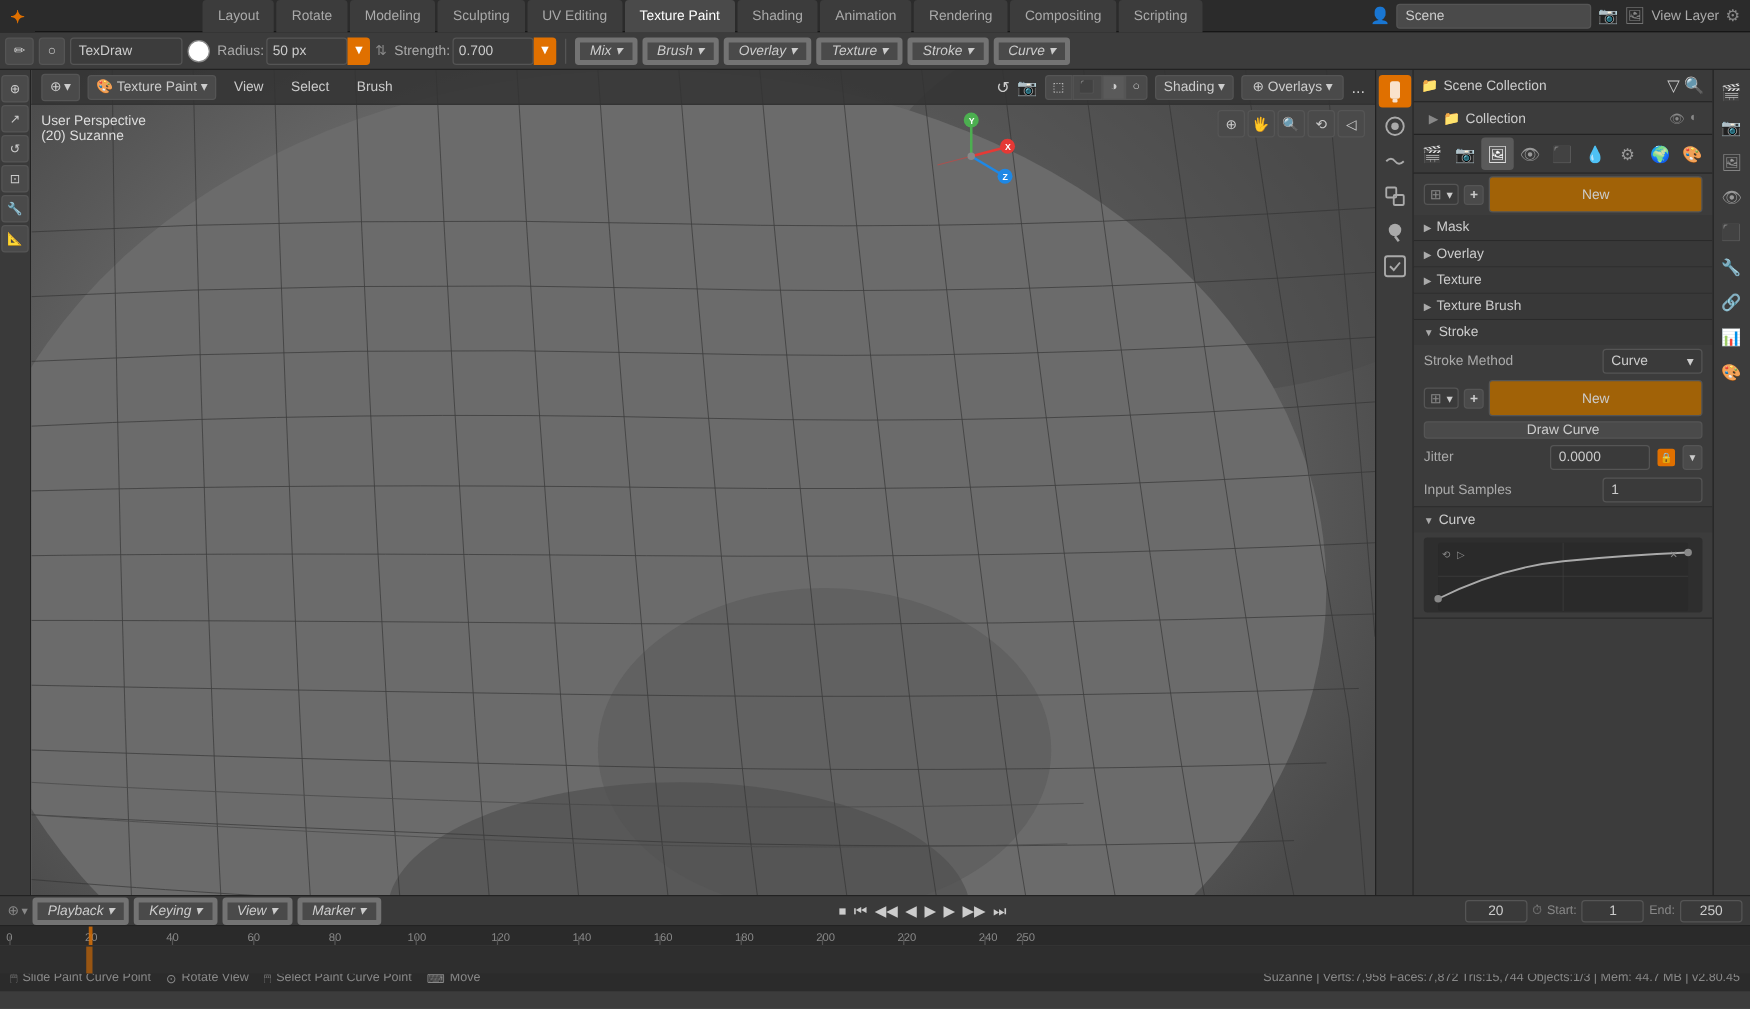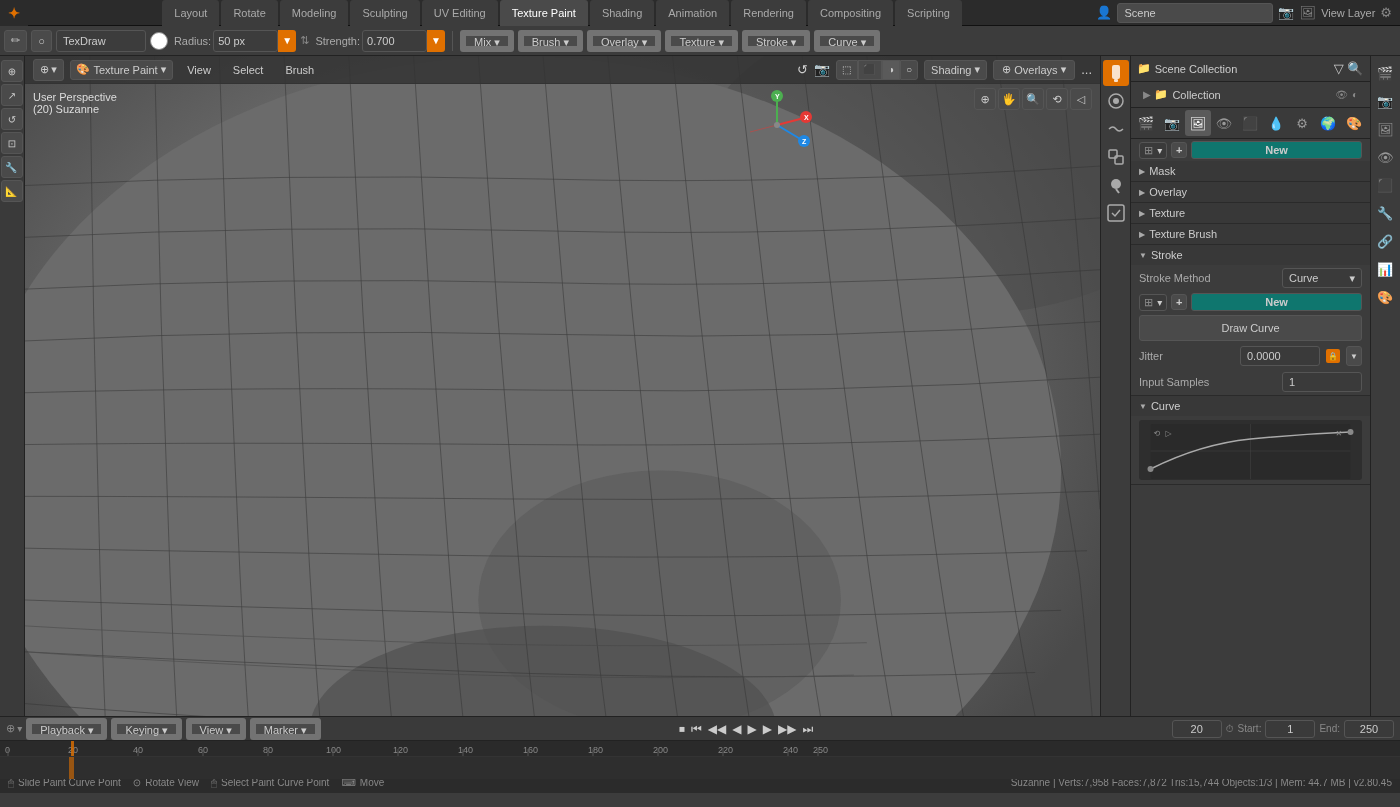--- a/index.html
+++ b/index.html
@@ -76,24 +76,24 @@
       color: #ccc; padding: 0 4px; height: 22px;
       width: 65px; font-size: 11px; border-radius: 3px;
       display: flex; align-items: center; cursor: pointer;
     }
     .orange-arrow {
       background: #e07000; width: 18px; height: 22px;
       display: flex; align-items: center; justify-content: center;
       border-radius: 0 3px 3px 0; cursor: pointer; color: #fff; font-size: 10px;
     }
     .dropdown-btn {
-      background: #4a4a4a; border: 6px solid #737373;
+      background: #4a4a4a; border: 4px solid #737373;
       color: #ccc; padding: 0 8px; height: 22px;
       cursor: pointer; border-radius: 3px;
-      display: flex; align-items: flex-start; gap: 3px; font-size: 11px;
+      display: flex; align-items: center; gap: 3px; font-size: 11px; font-style: italic;
     }
     .field-label { color: #aaa; font-size: 11px; padding: 0 2px; }
     .input-group { display: flex; align-items: center; }
     .separator { width: 1px; height: 20px; background: #555; margin: 0 3px; }
 
     
     .viewport-area {
       display: flex;
       height: calc(807px - 26px - 30px - 30px - 30px);
     }
@@ -202,21 +202,21 @@
     }
     .prop-checkbox {
       width: 12px; height: 12px; border: 1px solid #666;
       border-radius: 2px; background: #3a3a3a;
     }
     .prop-checkbox.checked { background: #5b9adb; border-color: #5b9adb; }
     .prop-checkbox.checked::after { content: '✓'; font-size: 8px; color: #fff; display: block; text-align: center; }
     .full-btn {
       width: 100%; margin: 2px 8px; 
       background: #4a4a4a; border: 1px solid #555;
-      color: #ccc; padding: 3px 8px; height: 26px;
+      color: #ccc; padding: 3px 8px; height: 14px;
       cursor: pointer; border-radius: 3px; font-size: 11px;
       display: flex; align-items: center; justify-content: center;
     }
     .lock-icon {
       width: 14px; height: 14px;
       background: #e07000; border-radius: 2px;
       display: flex; align-items: center; justify-content: center;
       font-size: 8px; color: #fff;
     }
     .small-arrow-btn {
@@ -333,24 +333,24 @@
       padding: 2px 8px;
     }
     .add-btn {
       width: 16px; height: 16px;
       background: #4a4a4a; border: 1px solid #555;
       cursor: pointer; border-radius: 3px;
       display: flex; align-items: center; justify-content: center;
       font-size: 11px; color: #ccc; font-weight: bold;
     }
     .new-btn-inline {
-      background: #0f766e; border: 1px solid #555;
-      color: #ccc; padding: 0 10px; height: 18px;
+      background: #a16207; border: 1px solid #555;
+      color: #ccc; padding: 0 10px; height: 29px;
       cursor: pointer; border-radius: 3px; font-size: 11px;
-      display: flex; align-items: center; flex: 1; justify-content: center; font-weight: bold;
+      display: flex; align-items: center; flex: 1; justify-content: center;
     }
 
     
     ::-webkit-scrollbar { width: 6px; }
     ::-webkit-scrollbar-track { background: #2a2a2a; }
     ::-webkit-scrollbar-thumb { background: #555; border-radius: 3px; }
 
     .right-side-combined {
       display: flex;
     }

